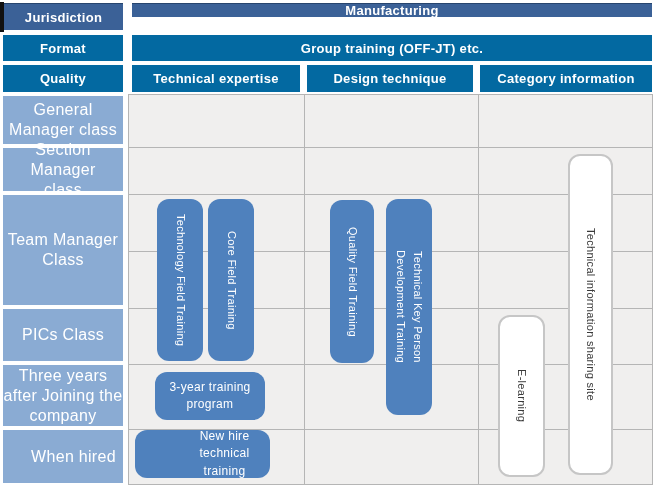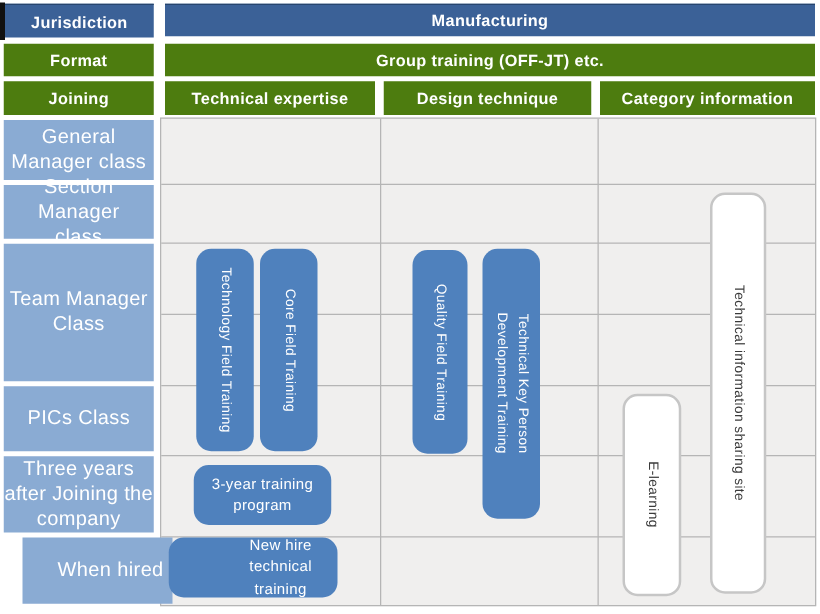--- a/index.html
+++ b/index.html
@@ -7,21 +7,21 @@
   .stage {
     position:relative; width:656px; height:491px; background:#ffffff;
     overflow:hidden;
   }
   .cell {
     position:absolute; display:flex; align-items:center; justify-content:center;
     text-align:center; color:#ffffff; box-sizing:border-box;
     white-space:pre-line; letter-spacing:0.3px;
   }
   .hdr-dark  { background:#3b6197; font-size:13px; font-weight:600; border-top:1px solid #27456e; }
-  .hdr-med   { background:#4d7c0f; font-size:13px; font-weight:600; }
+  .hdr-med   { background:#0369a1; font-size:13px; font-weight:600; }
   .row-label { background:#8aabd3; font-size:16px; font-weight:400; line-height:1.25; }
   .content-panel {
     position:absolute; left:128px; top:94px; width:525px; height:391px;
     background:#f0efee; border:1px solid #b5b5b5; box-sizing:border-box;
   }
   .hline { position:absolute; left:0; width:100%; height:1px; background:#b5b5b5; }
   .vline { position:absolute; top:0; height:100%; width:1px; background:#b5b5b5; }
   .pill {
     position:absolute; display:flex; align-items:center; justify-content:center;
     text-align:center; box-sizing:border-box; border-radius:12px;
@@ -34,26 +34,26 @@
   .black-accent { position:absolute; left:0; top:2px; width:4px; height:30px; background:#111111; }
 </style>
 </head>
 <body>
 
 <div class="stage">
 
   <div class="black-accent"></div>
 
   <div class="cell hdr-dark" style="left:4px; top:3px; width:119px; height:27px;">Jurisdiction</div>
-  <div class="cell hdr-dark" style="left:132px; top:3px; width:520px; height:26px;">Manufacturing</div>
+  <div class="cell hdr-dark" style="left:132px; top:3px; width:520px; height:14px;">Manufacturing</div>
 
   <div class="cell hdr-med" style="left:3px; top:35px; width:120px; height:26px;">Format</div>
   <div class="cell hdr-med" style="left:132px; top:35px; width:520px; height:26px;">Group training (OFF-JT) etc.</div>
 
-  <div class="cell hdr-med" style="left:3px; top:65px; width:120px; height:27px;">Joining</div>
+  <div class="cell hdr-med" style="left:3px; top:65px; width:120px; height:27px;">Quality</div>
   <div class="cell hdr-med" style="left:132px; top:65px; width:168px; height:27px;">Technical expertise</div>
   <div class="cell hdr-med" style="left:307px; top:65px; width:166px; height:27px;">Design technique</div>
   <div class="cell hdr-med" style="left:480px; top:65px; width:172px; height:27px;">Category information</div>
 
   <div class="content-panel">
     <div class="hline" style="top:52px;"></div>
     <div class="hline" style="top:99px;"></div>
     <div class="hline" style="top:156px;"></div>
     <div class="hline" style="top:213px;"></div>
     <div class="hline" style="top:269px;"></div>
@@ -65,21 +65,21 @@
   <div class="cell row-label" style="left:3px; top:96px;  width:120px; height:48px;">General
 Manager class</div>
   <div class="cell row-label" style="left:3px; top:148px; width:120px; height:43px;">Section Manager
 class</div>
   <div class="cell row-label" style="left:3px; top:195px; width:120px; height:110px;">Team Manager
 Class</div>
   <div class="cell row-label" style="left:3px; top:309px; width:120px; height:52px;">PICs Class</div>
   <div class="cell row-label" style="left:3px; top:365px; width:120px; height:61px;">Three years
 after Joining the
 company</div>
-  <div class="cell row-label" style="left:18px; top:430px; width:120px; height:53px;padding-left:21px;">When hired</div>
+  <div class="cell row-label" style="left:3px; top:430px; width:120px; height:53px;padding-left:21px;">When hired</div>
 
   <div class="pill pill-blue" style="left:157px; top:199px; width:46px; height:162px;">
     <span class="vtext">Technology Field Training</span>
   </div>
   <div class="pill pill-blue" style="left:208px; top:199px; width:46px; height:162px;">
     <span class="vtext">Core Field Training</span>
   </div>
   <div class="pill pill-blue" style="left:330px; top:200px; width:44px; height:163px;">
     <span class="vtext">Quality Field Training</span>
   </div>

